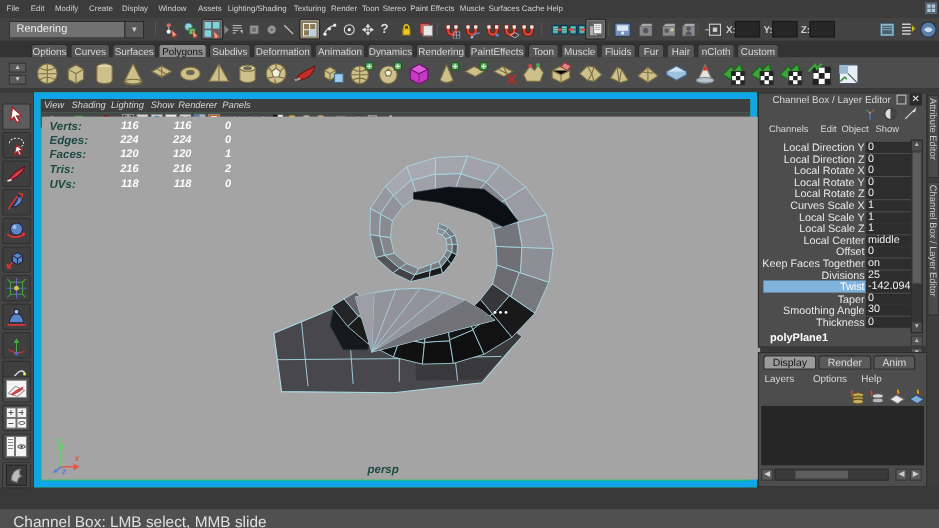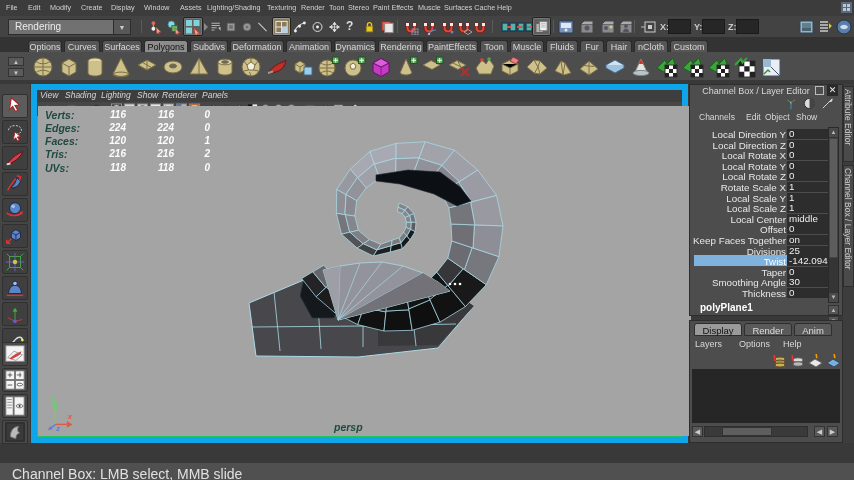--- a/index.html
+++ b/index.html
@@ -772,21 +772,21 @@
       </div>
 <div class="chrow" style="top:76px">
         <span class="chname">Local Rotate Y</span>
         <span class="chval">0</span>
       </div>
 <div class="chrow" style="top:86px">
         <span class="chname">Local Rotate Z</span>
         <span class="chval">0</span>
       </div>
 <div class="chrow" style="top:97px">
-        <span class="chname">Rotate Scale X</span>
+        <span class="chname">Curves Scale X</span>
         <span class="chval">1</span>
       </div>
 <div class="chrow" style="top:108px">
         <span class="chname">Local Scale Y</span>
         <span class="chval">1</span>
       </div>
 <div class="chrow" style="top:118px">
         <span class="chname">Local Scale Z</span>
         <span class="chval">1</span>
       </div>

